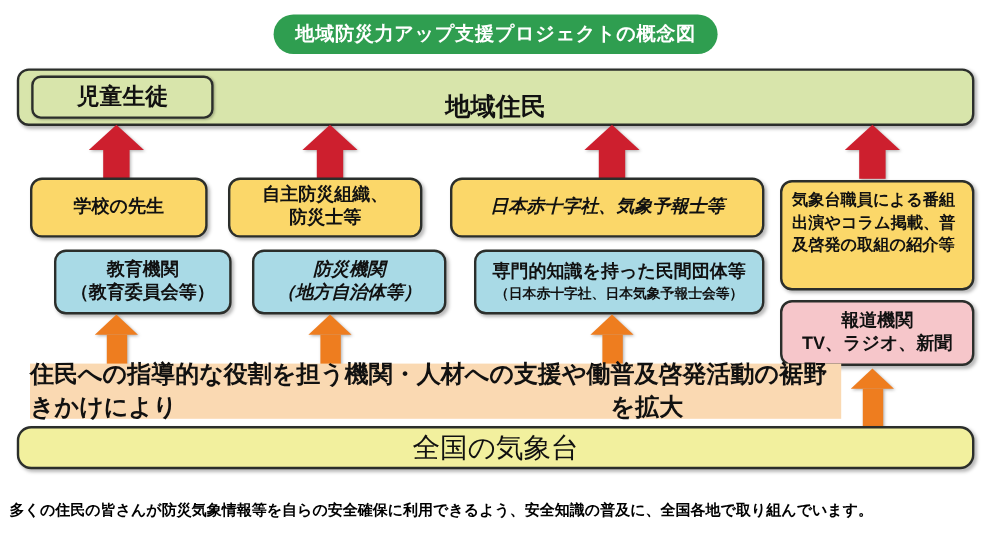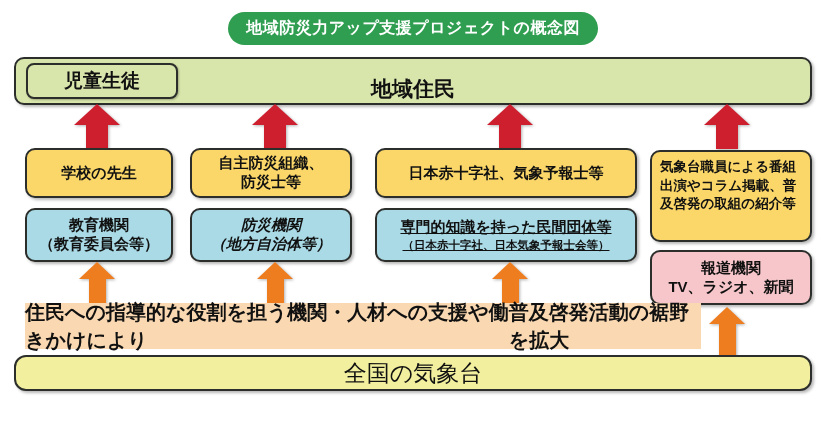--- a/index.html
+++ b/index.html
@@ -25,21 +25,21 @@
     display:flex;align-items:center;justify-content:center;
     font-size:19px;font-weight:600;box-sizing:border-box;box-shadow:1px 1px 2px rgba(0,0,0,.25);
   }
   .node{
     position:absolute;border:2px solid var(--border);border-radius:10px;
     box-shadow:2px 2px 3px rgba(0,0,0,.28);box-sizing:border-box;
     display:flex;flex-direction:column;align-items:center;justify-content:center;
     text-align:center;font-weight:600;line-height:1.25;
   }
   .yellow{background:var(--yellow-box-bg);font-size:15px;}
-  .blue{background:var(--blue-box-bg);font-size:15px;}
+  .blue{background:var(--blue-box-bg);font-size:15px;margin-left:20px;}
   .pink{background:var(--pink-box-bg);font-size:15px;}
   .sub-line{font-size:11.5px;font-weight:600;margin-top:1px;}
   .note-box{
     align-items:flex-start;justify-content:flex-start;text-align:left;
     padding:6px 8px;font-size:13.5px;line-height:1.38;
   }
   .band{
     position:absolute;left:25px;top:303px;width:676px;height:46px;
     background:var(--band-bg);display:flex;flex-direction:row;
     align-items:center;justify-content:center;font-size:20px;font-weight:700;line-height:1.4;
@@ -98,37 +98,37 @@
       <div class="shaft"></div>
     </div>
 
   <div class="node yellow" style="left:25px;top:148px;width:148px;height:50px;">
     <div>学校の先生</div>
   </div>
   <div class="node yellow" style="left:190px;top:148px;width:162px;height:50px;">
     <div>自主防災組織、</div>
     <div>防災士等</div>
   </div>
-  <div class="node yellow" style="left:375px;top:148px;width:262px;height:50px;">
+  <div class="node yellow" style="left:375px;top:148px;width:262px;height:50px;font-style:italic;">
     <div>日本赤十字社、気象予報士等</div>
   </div>
 
   <div class="node yellow note-box" style="left:650px;top:150px;width:162px;height:92px;">
     <div>気象台職員による番組出演やコラム掲載、普及啓発の取組の紹介等</div>
   </div>
 
   <div class="node blue" style="left:25px;top:208px;width:148px;height:54px;">
     <div>教育機関</div>
     <div>（教育委員会等）</div>
   </div>
   <div class="node blue" style="left:190px;top:208px;width:162px;height:54px;font-style:italic;">
     <div>防災機関</div>
     <div>（地方自治体等）</div>
   </div>
-  <div class="node blue" style="left:375px;top:208px;width:262px;height:54px;text-decoration:underline;">
+  <div class="node blue" style="left:375px;top:208px;width:242px;height:54px;">
     <div>専門的知識を持った民間団体等</div>
     <div class="sub-line">（日本赤十字社、日本気象予報士会等）</div>
   </div>
 
   <div class="node pink" style="left:650px;top:250px;width:162px;height:55px;">
     <div>報道機関</div>
     <div>TV、ラジオ、新聞</div>
   </div>
 
   <div class="arrow orange" style="left:79px;top:262px;height:43px;">
@@ -151,14 +151,15 @@
 
   <div class="band">
     <div>住民への指導的な役割を担う機関・人材への支援や働きかけにより</div>
     <div>普及啓発活動の裾野を拡大</div>
   </div>
 
   <div class="bigbox bottom-box">
     <span>全国の気象台</span>
   </div>
 
+  <div class="caption">多くの住民の皆さんが防災気象情報等を自らの安全確保に利用できるよう、安全知識の普及に、全国各地で取り組んでいます。</div>
 
 </div>
 
 </body></html>

